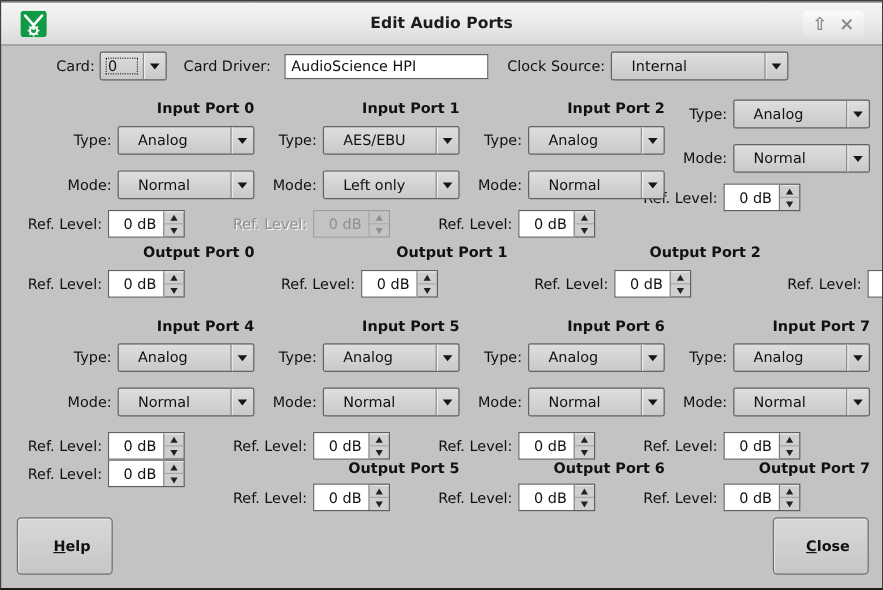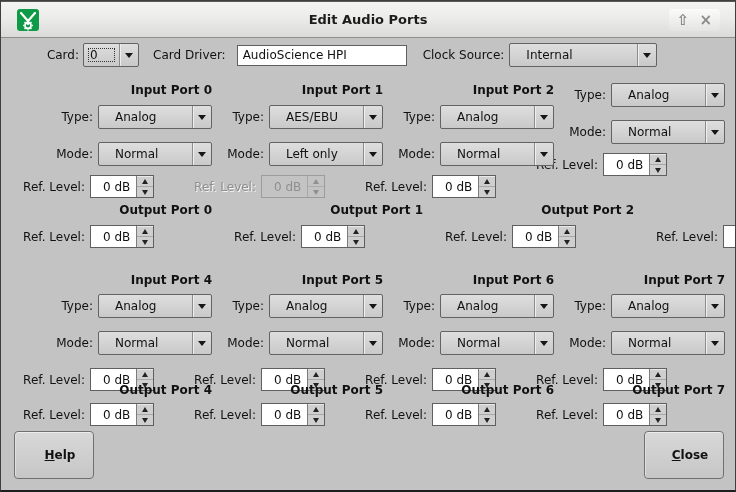--- a/index.html
+++ b/index.html
@@ -70,21 +70,21 @@
   .disabled .spin{ border-color:#9c9c9c; background:#c3c3c3; }
   .disabled .spin-value{ background:#c3c3c3; color:#8f8f8f; border-right-color:#a8a8a8; }
   .disabled .stri-up{ border-bottom-color:#909090; }
   .disabled .stri-down{ border-top-color:#909090; }
   .disabled .spin-up{ box-shadow:none; border-bottom-color:#adadad; }
 
   
   .section{ position:absolute; left:40px; width:684px; display:grid; grid-template-columns:repeat(4,171px); }
   .sec-in1{ top:82px; } .sec-out1{ top:202px;gap:40px; } .sec-in2{ top:264px; } .sec-out2{ top:382px; }
   .port-header{ height:14px; line-height:14px; font-weight:bold; text-align:right; padding-left:16px; margin-bottom:8px; white-space:nowrap; }
-  .sec-in2 .port-header{ margin-bottom:7px;margin-top:8px; }
+  .sec-in2 .port-header{ margin-bottom:7px; }
   .sec-out2 .port-header{ margin-bottom:6px; }
   .prow{ display:flex; justify-content:flex-end; align-items:center; margin-bottom:13px; white-space:nowrap; }
   .prow .lbl{ margin-right:5px; }
   .prow .combo{ width:114px; }
   .prow.refrow{ padding-right:58px; margin-bottom:0; }
   .sec-in1 .prow.moderow{ margin-bottom:9px; }
   .out-refrow{ display:flex; justify-content:flex-end; align-items:center; padding-right:58px; white-space:nowrap; }
   .out-refrow .lbl{ margin-right:5px; }
 
   
@@ -504,21 +504,20 @@
                 <i class="stri-down"></i>
               </span>
           </span>
         </div>
       </div>
     </div>
   </div>
 
   <div class="section sec-out2">
     <div class="cell">
-      <div class="port-header">Output Port 4</div>
       <div class="out-refrow">
         <span class="lbl">Ref. Level:</span>
         <div class="spin">
           <span class="spin-value">0 dB</span>
           <span class="spin-arrows">
             <span class="spin-up">
                 <i class="stri-up"></i>
               </span>
             <span class="spin-down">
                 <i class="stri-down"></i>

